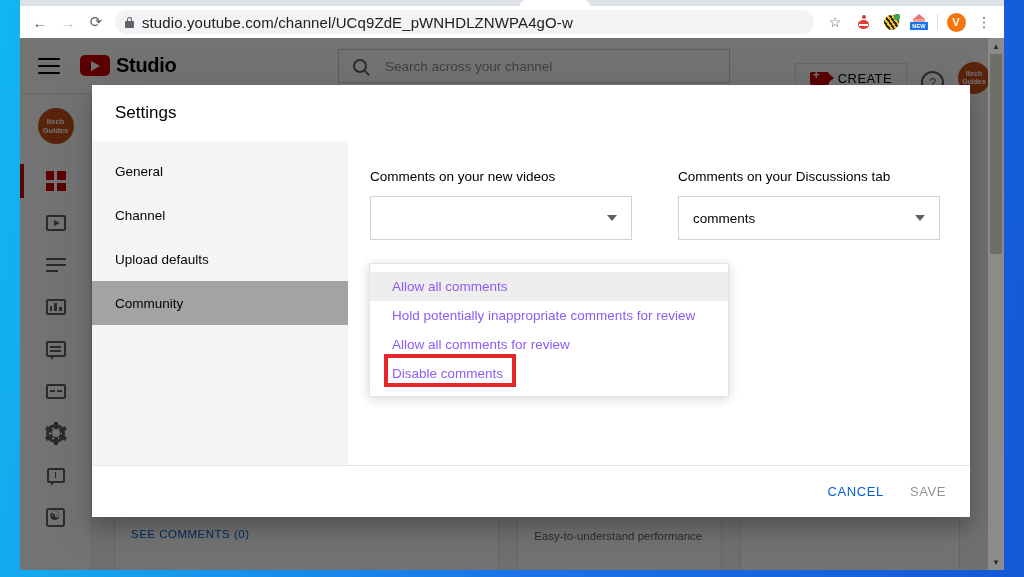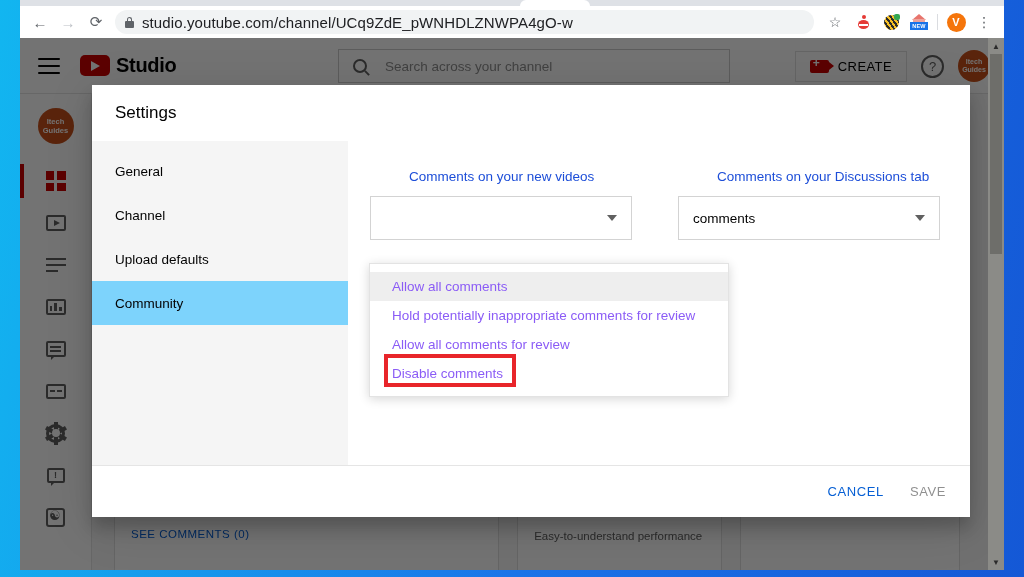--- a/index.html
+++ b/index.html
@@ -113,21 +113,21 @@
   .studio-word { font-size: 20px; font-weight: bold; color: #030303; letter-spacing: -.3px; }
   .yt-search {
     position: absolute; left: 318px; top: 11px;
     width: 392px; height: 34px;
     border: 1px solid #ccc; background:#fff;
     display: flex; align-items: center; padding: 0 14px;
   }
   .search-glass { width: 14px; height: 14px; border: 2px solid #606060; border-radius: 50%; position: relative; margin-right: 18px; flex:0 0 auto; }
   .search-glass::after { content:""; position:absolute; right:-5px; bottom:-3px; width:6px; height:2px; background:#606060; transform: rotate(45deg); }
   .search-ph { font-size: 13.5px; color: #909090; }
-  .hdr-right { position: absolute; right: 14px; top: 0; height: 56px; display: flex; align-items: center; gap: 14px; }
+  .hdr-right { position: absolute; right: 14px; top: 0; height: 56px; display: flex; align-items: flex-end; gap: 14px; }
   .create-btn { display:flex; align-items:center; gap:9px; padding: 7px 14px; border:1px solid #e0e0e0; background:#fff; }
   .cam-icon { width: 19px; height: 13px; background:#c00; border-radius:2px; position:relative; }
   .cam-icon::before { content:"+"; position:absolute; left:3px; top:-3px; color:#fff; font-size:12px; font-weight:bold; line-height:13px; }
   .cam-icon::after { content:""; position:absolute; right:-5px; top:2px; border-top:4px solid transparent; border-bottom:4px solid transparent; border-left:5px solid #c00; }
   .create-label { font-size: 13px; font-weight: 500; color: #030303; letter-spacing: .4px; }
   .help-icon { width: 23px; height: 23px; border: 2px solid #606060; border-radius: 50%;
     color: #606060; font-size: 13px; display:flex; align-items:center; justify-content:center; }
   .avatar-chip { width: 32px; height: 32px; border-radius: 50%; background: #c8511b; color:#fff;
     font-size: 7px; font-weight: bold; line-height: 8px; text-align:center;
     display:flex; flex-direction:column; align-items:center; justify-content:center; }
@@ -207,30 +207,30 @@
     background: #ffffff;
     box-shadow: 0 11px 15px rgba(0,0,0,.2), 0 9px 46px rgba(0,0,0,.12);
     z-index: 50;
     display: flex; flex-direction: column;
   }
   .dlg-title { height: 56px; display:flex; align-items:center; padding: 0 23px; }
   .dlg-title span { font-size: 17px; color: #030303; }
   .dlg-body { flex: 1 1 auto; display: flex; min-height: 0; position: relative; }
   .dlg-nav { width: 256px; background: #f5f5f5; padding-top: 8px; flex: 0 0 auto; }
   .nav-item { height: 44px; display:flex; align-items:center; padding: 0 23px; font-size: 13.5px; color: #030303; }
-  .nav-item.selected { background: #7dd3fc; }
+  .nav-item.selected { background: #a3a3a3; }
   .dlg-main { flex: 1 1 auto; position: relative; padding: 0 22px; }
   .tabs { display:flex; gap: 30px; height: 54px; align-items: flex-end; border-bottom: 1px solid #e5e5e5; padding-left: 0px; }
   .tab { font-size: 13.5px; padding-bottom: 13px; position: relative; color: #606060; }
   .tab.active { color: #065fd4; font-weight: 500; }
   .tab.active::after { content:""; position:absolute; left:-3px; right:-3px; bottom:0; height: 3px; background:#065fd4; }
   .fields { display:flex; gap: 46px; padding-top: 28px; }
   .field { width: 262px; }
   .field.wide { width: 262px; }
-  .field-label { font-size: 13.5px; color: #1d4ed8; margin-bottom: 12px; margin-left: 39px; }
+  .field-label { font-size: 13.5px; color: #000000; margin-bottom: 12px; }
   .select {
     height: 44px; border: 1px solid #d3d3d3; background:#fff;
     display:flex; align-items:center; justify-content:space-between;
     padding: 0 14px; font-size: 13.5px; color:#030303;
   }
   .chev { width:0; height:0; border-left:5px solid transparent; border-right:5px solid transparent; border-top:6px solid #606060; }
   .dlg-foot {
     height: 52px; border-top: 1px solid #e5e5e5;
     display:flex; align-items:center; justify-content:flex-end; gap: 26px; padding-right: 24px;
   }

